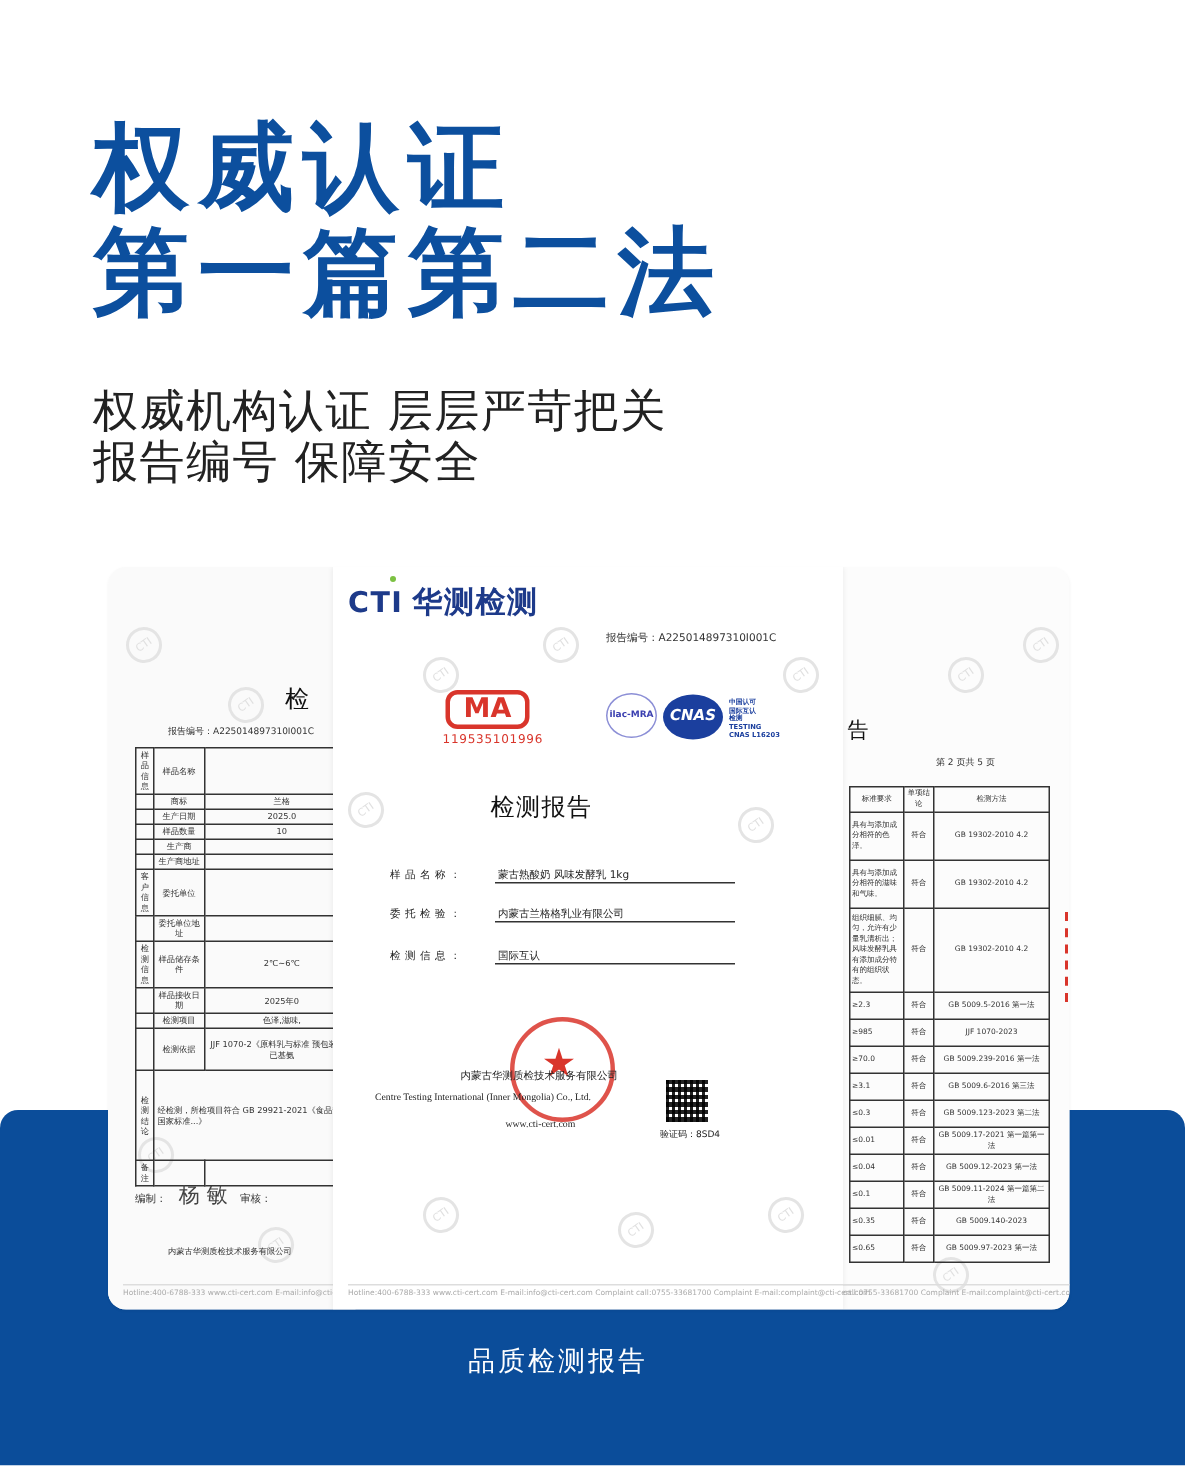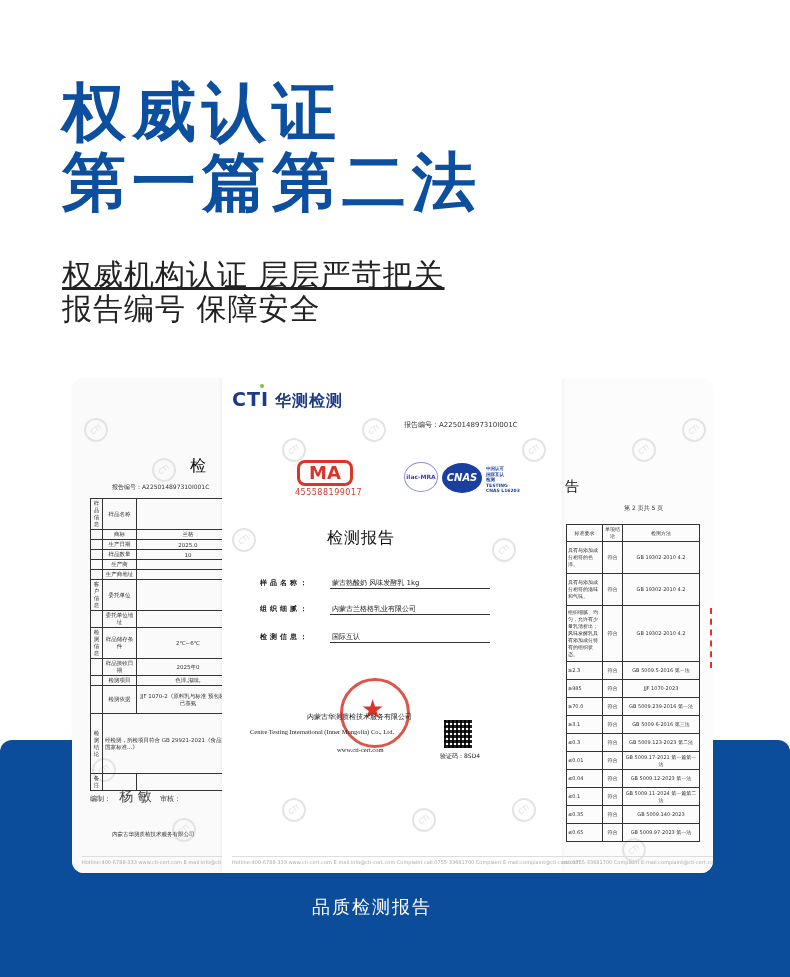--- a/index.html
+++ b/index.html
@@ -3,21 +3,21 @@
 <meta charset="utf-8">
 <style>
   * { margin:0; padding:0; box-sizing:border-box; }
   html, body { width:790px; height:977px; background:#ffffff; overflow:hidden; }
   body { position:relative; font-family:"DejaVu Sans", sans-serif; }
 
   .headline { position:absolute; left:62px; color:#0c4f9e; font-weight:bold; font-size:64px; letter-spacing:6px; line-height:1; }
   .h1 { top:80px; }
   .h2 { top:150px; }
   .sub { position:absolute; left:62px; color:#222; font-size:30px; line-height:34px; letter-spacing:1px; }
-  .sub1 { top:258px;text-decoration:underline; }
+  .sub1 { top:258px; }
   .sub2 { top:292px; }
 
   .blue-band { position:absolute; left:0; top:740px; width:790px; height:237px; background:#0b4d9a; border-radius:12px 12px 0 0; }
   .caption { position:absolute; top:895px; width:744px; text-align:center; color:#fff; font-size:18px; letter-spacing:2px; }
 
   .card { position:absolute; left:72px; top:378px; width:641px; height:495px; background:#fdfdfd; border-radius:12px; overflow:hidden; box-shadow:0 1px 2px rgba(0,0,0,0.05); }
   .wm { position:absolute; width:24px; height:24px; border:2px solid #e4e4e4; border-radius:50%; color:#e0e0e0; font-size:7px; text-align:center; line-height:20px; transform:rotate(-35deg); }
 
   
   .sheet-left { position:absolute; left:0; top:0; width:165px; height:495px; background:#fafafa; }
@@ -25,31 +25,31 @@
   .sl-no { position:absolute; left:40px; top:105px; font-size:6px; color:#333; }
   .sl-table { position:absolute; left:18px; top:120px; width:150px; border-collapse:collapse; font-size:5.5px; color:#333; }
   .sl-table td { border:1px solid #333; padding:1px 2px; text-align:center; height:9px; }
   .sl-sign { position:absolute; left:18px; top:410px; font-size:7px; color:#333; }
   .sl-company { position:absolute; left:40px; top:453px; font-size:5.5px; color:#333; }
   .sheet-foot { position:absolute; top:478px; font-size:5px; color:#aaa; white-space:nowrap; border-top:1px solid #ddd; padding-top:2px; }
 
   
   .sheet-center { position:absolute; left:150px; top:0; width:340px; height:495px; background:#ffffff; box-shadow:0 0 4px rgba(0,0,0,0.08); }
   .cti-logo { position:absolute; left:10px; top:10px; font-weight:bold; font-size:19px; color:#1d3a8a; letter-spacing:1px; }
-  .cti-logo .cn { font-size:16px; margin-left:6px; }
+  .cti-logo .cn { font-size:20px; margin-left:6px; }
   .cti-dot { position:absolute; left:38px; top:6px; width:4px; height:4px; background:#7cc142; border-radius:50%; }
   .rep-no { position:absolute; left:182px; top:42px; font-size:7px; color:#333; }
   .cma { position:absolute; left:75px; top:82px; width:56px; height:26px; border:3px solid #d9352b; border-radius:8px 8px 8px 8px; color:#d9352b; font-weight:bold; font-size:18px; text-align:center; line-height:20px; }
   .cma-no { position:absolute; left:73px; top:110px; font-size:8px; color:#d9352b; letter-spacing:0.5px; }
   .ilac { position:absolute; left:182px; top:84px; width:34px; height:30px; border:1px solid #8c8fd6; border-radius:50%; color:#3a3fb0; font-size:6px; font-weight:bold; text-align:center; line-height:28px; }
   .cnas { position:absolute; left:220px; top:85px; width:40px; height:30px; background:#1b3f9e; border-radius:50%; color:#fff; font-size:10px; font-weight:bold; font-style:italic; text-align:center; line-height:30px; }
   .cnas-txt { position:absolute; left:264px; top:88px; font-size:4.5px; color:#1b3f9e; line-height:5.5px; font-weight:bold; }
   .big-title { position:absolute; left:105px; top:150px; font-size:16px; color:#111; letter-spacing:1px; }
   .field { position:absolute; left:38px; font-size:7px; color:#222; }
-  .field .lbl { font-weight:bold; letter-spacing:3px; }
+  .field .lbl { font-weight:normal; letter-spacing:3px; }
   .field .val { display:inline-block; width:160px; border-bottom:1px solid #333; margin-left:20px; padding-left:2px; }
   .f1 { top:200px; } .f2 { top:226px; } .f3 { top:254px; }
   .seal { position:absolute; left:118px; top:300px; width:70px; height:70px; border:3px solid #d9352b; border-radius:50%; opacity:0.85; }
   .seal-star { position:absolute; left:139px; top:318px; color:#d9352b; font-size:26px; line-height:1; }
   .org-cn { position:absolute; left:85px; top:334px; font-size:7px; color:#222; }
   .org-en { position:absolute; left:28px; top:350px; font-size:6.5px; color:#222; font-family:"Liberation Serif", serif; }
   .org-web { position:absolute; left:115px; top:368px; font-size:6.5px; color:#222; font-family:"Liberation Serif", serif; }
   .qr { position:absolute; left:222px; top:342px; width:28px; height:28px; background:
       repeating-linear-gradient(90deg,#222 0 2px,#fff 2px 4px),
       repeating-linear-gradient(0deg,#222 0 3px,#fff 3px 5px); background-blend-mode:multiply; }
@@ -262,38 +262,38 @@
     <div class="wm" style="left:190px;top:430px">CTI</div>
     <div class="wm" style="left:290px;top:420px">CTI</div>
 
     <div class="cti-logo">
       <span>CTI</span><span class="cn">华测检测</span>
     </div>
     <div class="cti-dot"></div>
     <div class="rep-no">报告编号：A225014897310I001C</div>
 
     <div class="cma">MA</div>
-    <div class="cma-no">455588199017</div>
+    <div class="cma-no">119535101996</div>
     <div class="ilac">ilac-MRA</div>
     <div class="cnas">CNAS</div>
     <div class="cnas-txt">
       <div>中国认可</div>
       <div>国际互认</div>
       <div>检测</div>
       <div>TESTING</div>
       <div>CNAS L16203</div>
     </div>
 
     <div class="big-title">检测报告</div>
 
     <div class="field f1">
       <span class="lbl">样品名称：</span><span class="val">蒙古熟酸奶 风味发酵乳 1kg</span>
     </div>
     <div class="field f2">
-      <span class="lbl">组织细腻：</span><span class="val">内蒙古兰格格乳业有限公司</span>
+      <span class="lbl">委托检验：</span><span class="val">内蒙古兰格格乳业有限公司</span>
     </div>
     <div class="field f3">
       <span class="lbl">检测信息：</span><span class="val">国际互认</span>
     </div>
 
     <div class="seal"></div>
     <div class="seal-star">★</div>
     <div class="org-cn">内蒙古华测质检技术服务有限公司</div>
     <div class="org-en">Centre Testing International (Inner Mongolia) Co., Ltd.</div>
     <div class="org-web">www.cti-cert.com</div>

